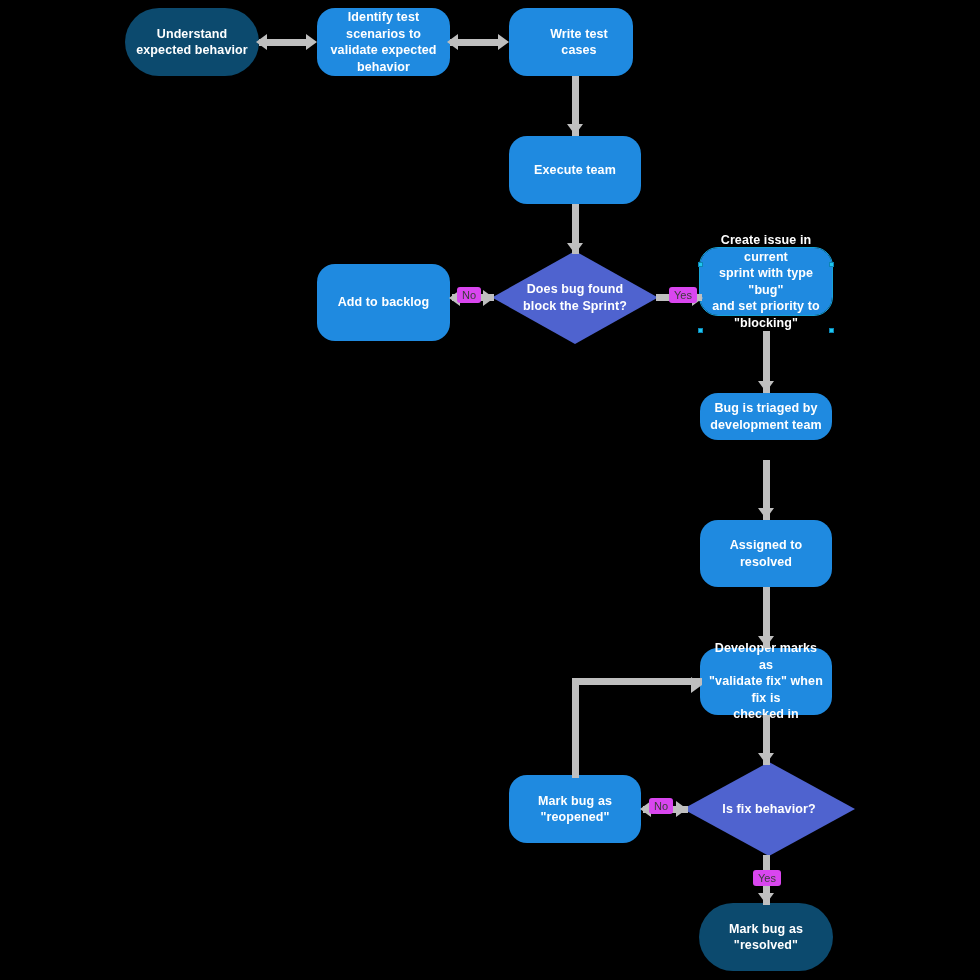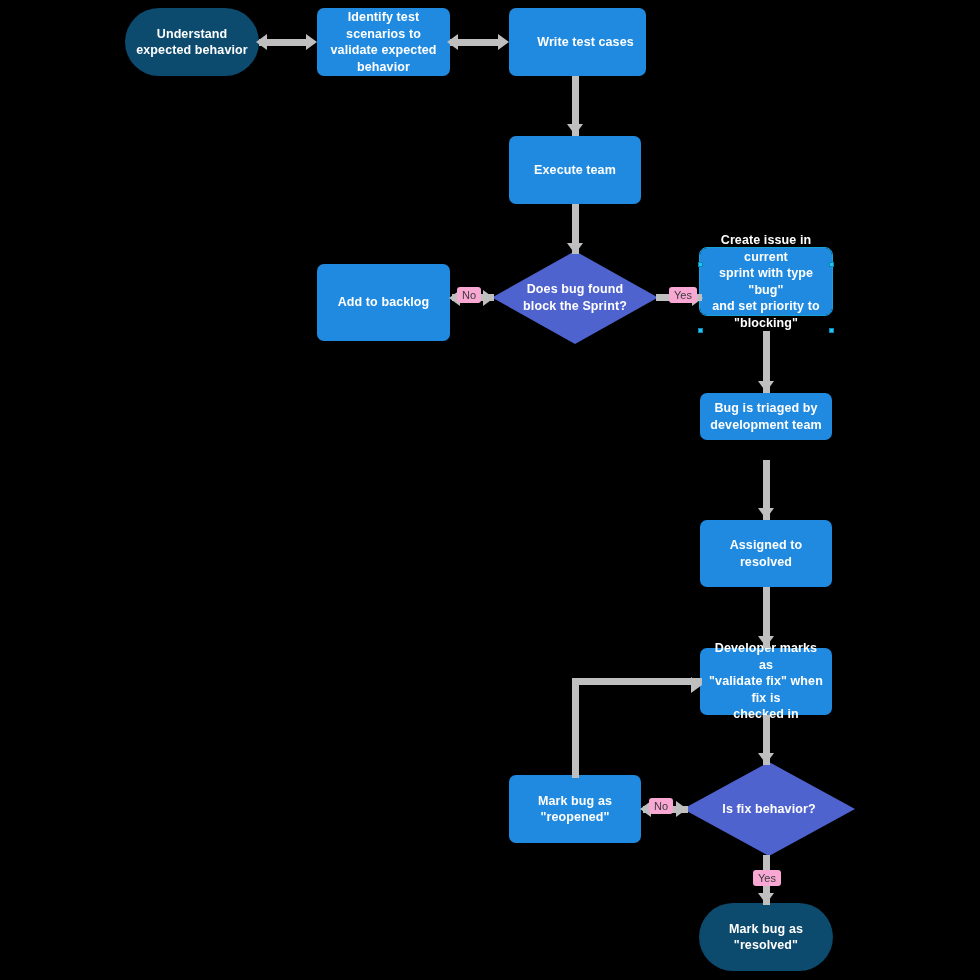--- a/index.html
+++ b/index.html
@@ -28,21 +28,21 @@
     font-weight: 700;
     line-height: 1.32;
     box-sizing: border-box;
     padding: 4px 8px;
     letter-spacing: 0.1px;
   }
   .node .lbl { display: block; width: 100%; }
 
   .node.process {
     background: #1f8ae0;
-    border-radius: 7px;
+    border-radius: 18px;
   }
   .node.terminator {
     background: #0c4a6e;
     border-radius: 36px;
   }
   .node.decision {
     background: transparent;
   }
   .node.decision .dshape {
     position: absolute;
@@ -96,21 +96,21 @@
   }
   .arrow.right {
     border-top: 8px solid transparent;
     border-bottom: 8px solid transparent;
     border-left: 11px solid #bfbfbf;
   }
 
   
   .edge-label {
     position: absolute;
-    background: #f9a8d4;
+    background: #d946ef;
     color: #3b3b3b;
     font-size: 11px;
     font-weight: 400;
     padding: 2px 5px;
     border-radius: 3px;
     z-index: 5;
     line-height: 1.1;
     font-family: "Liberation Sans", sans-serif;
     white-space: nowrap;
   }
@@ -173,21 +173,21 @@
   <div class="edge-label" style="left:753px; top:870px;">Yes</div>
 
   <div class="node terminator" style="left:125px; top:8px; width:134px; height:68px;">
     <span class="lbl">Understand<br>expected behavior</span>
   </div>
 
   <div class="node process" style="left:317px; top:8px; width:133px; height:68px;">
     <span class="lbl">Identify test scenarios to<br>validate expected<br>behavior</span>
   </div>
 
-  <div class="node process" style="left:509px; top:8px; width:137px; height:68px;padding-left:24px;">
+  <div class="node process" style="left:509px; top:8px; width:124px; height:68px;padding-left:24px;">
     <span class="lbl">Write test cases</span>
   </div>
 
   <div class="node process" style="left:509px; top:136px; width:132px; height:68px;">
     <span class="lbl">Execute team</span>
   </div>
 
   <div class="node decision" style="left:492px; top:251px; width:166px; height:93px;">
     <span class="dshape"></span>
     <span class="lbl">Does bug found<br>block the Sprint?</span>

